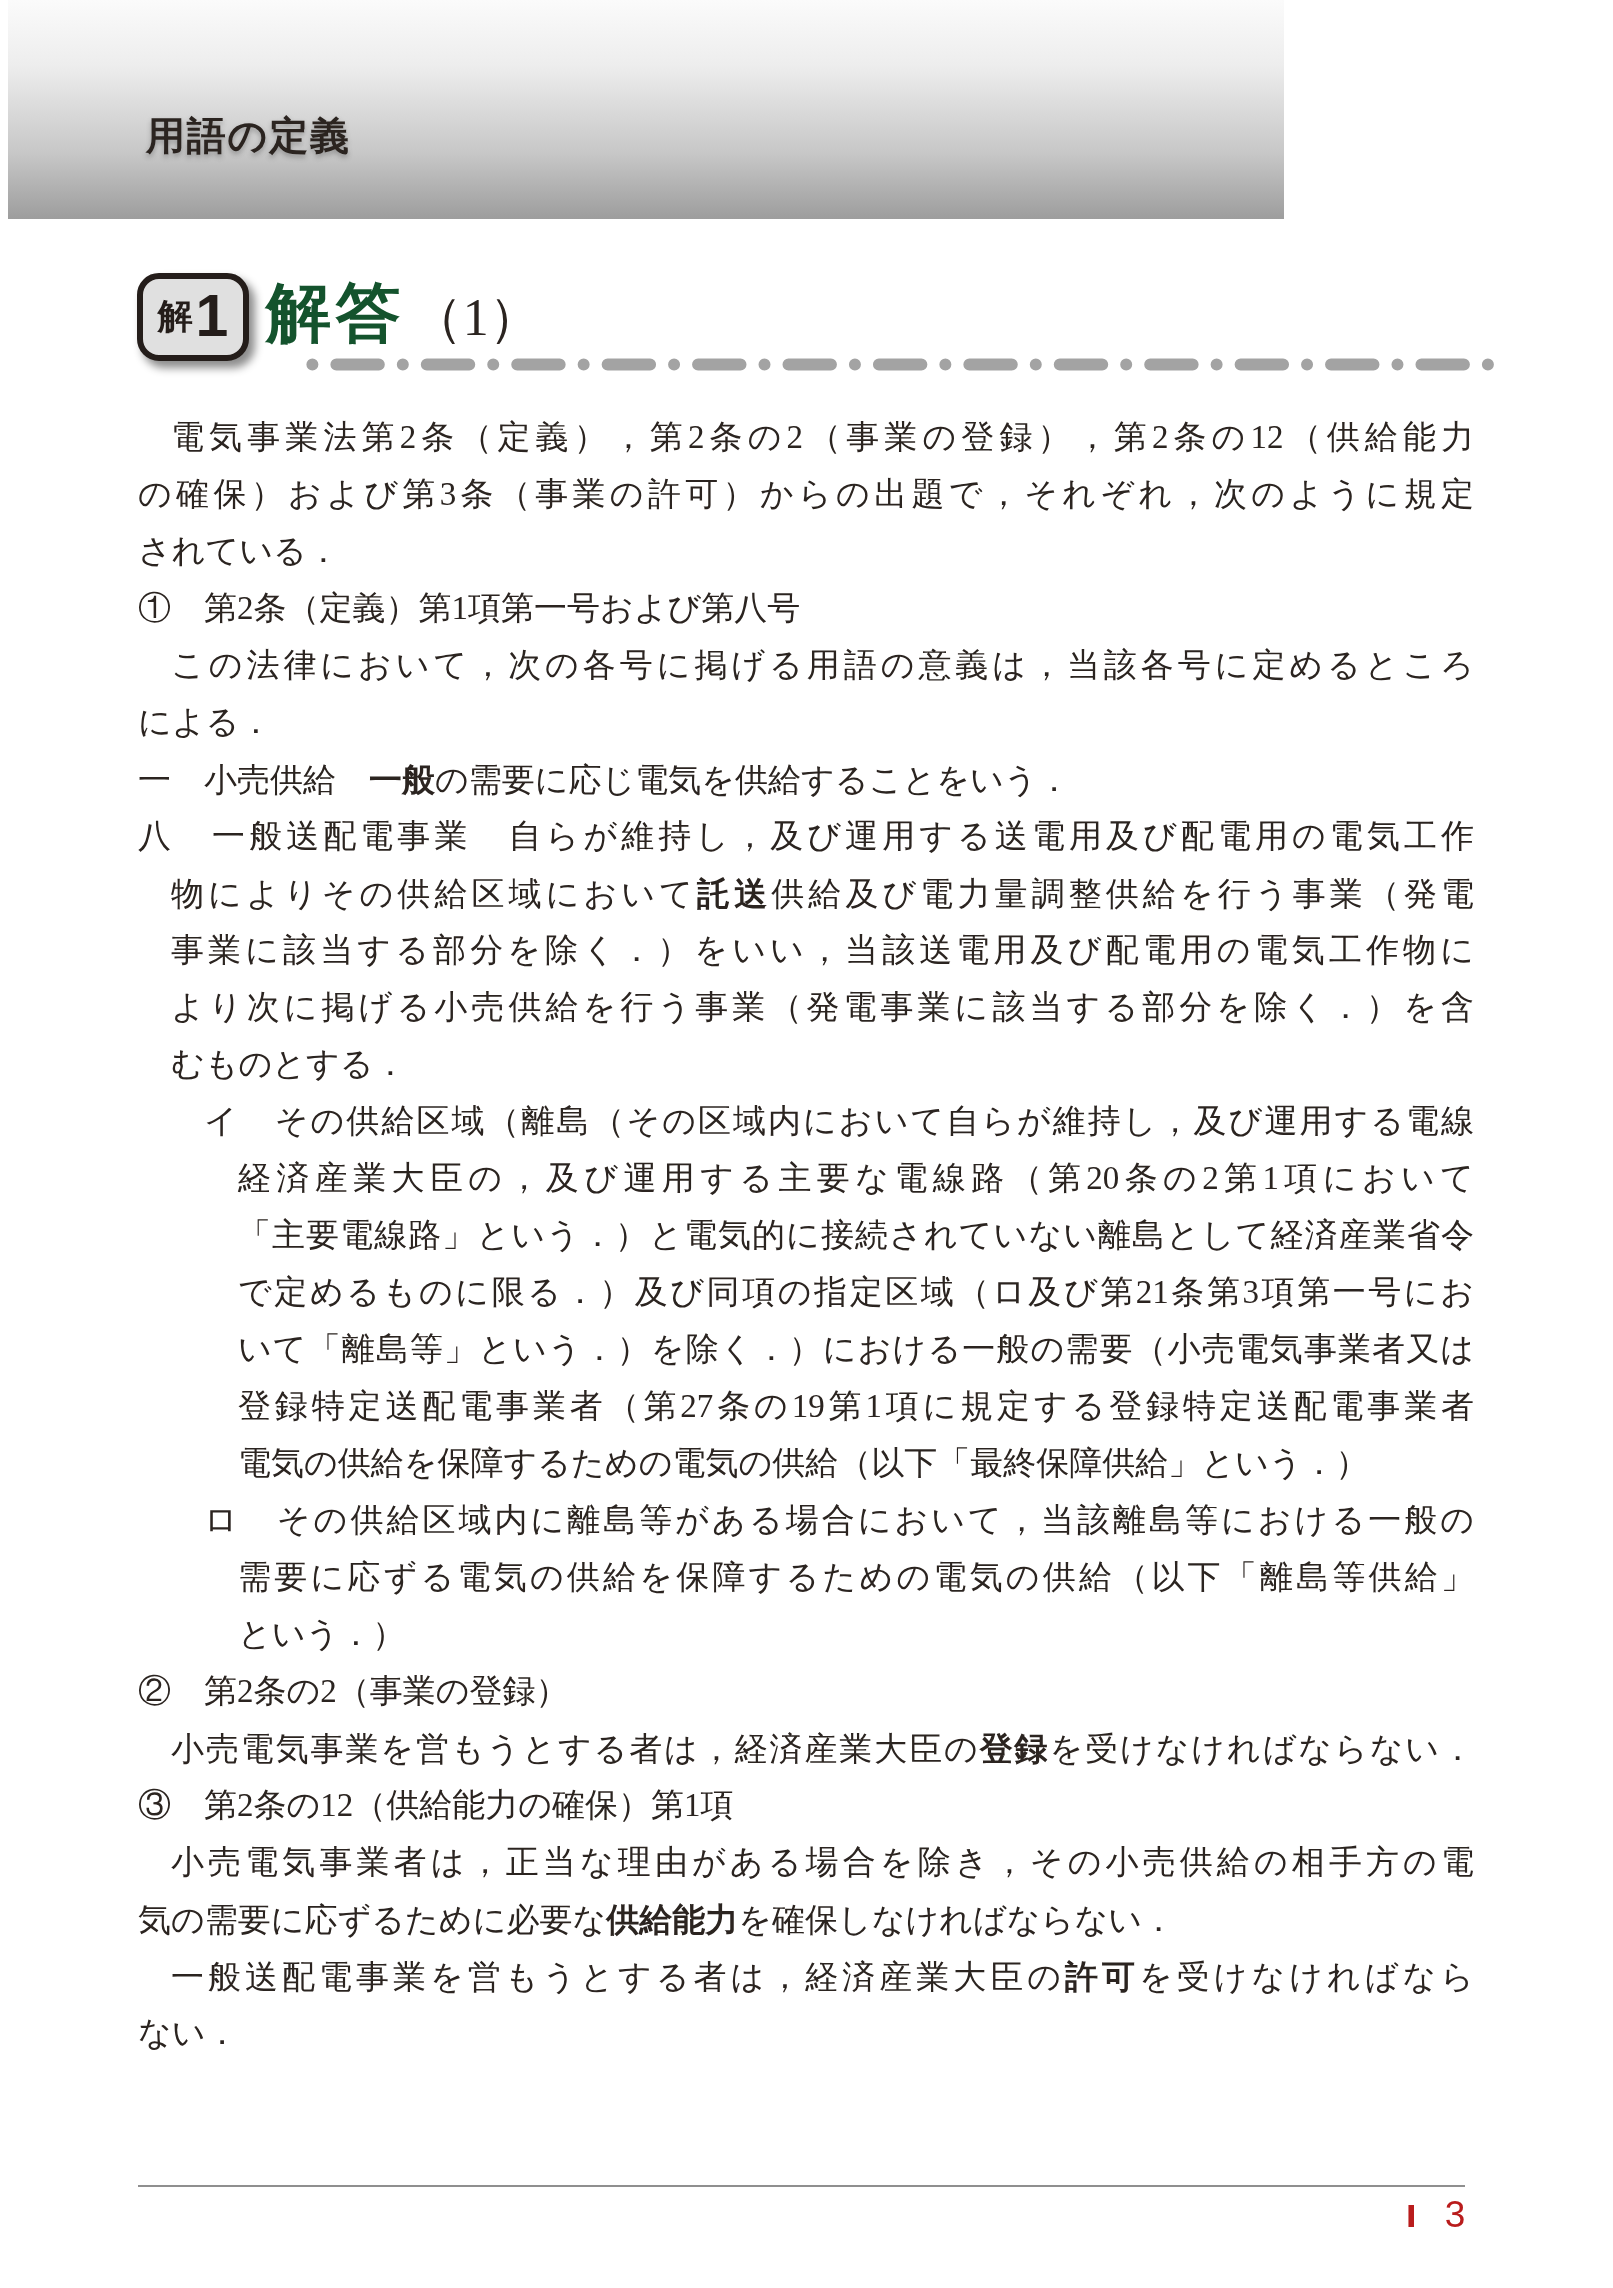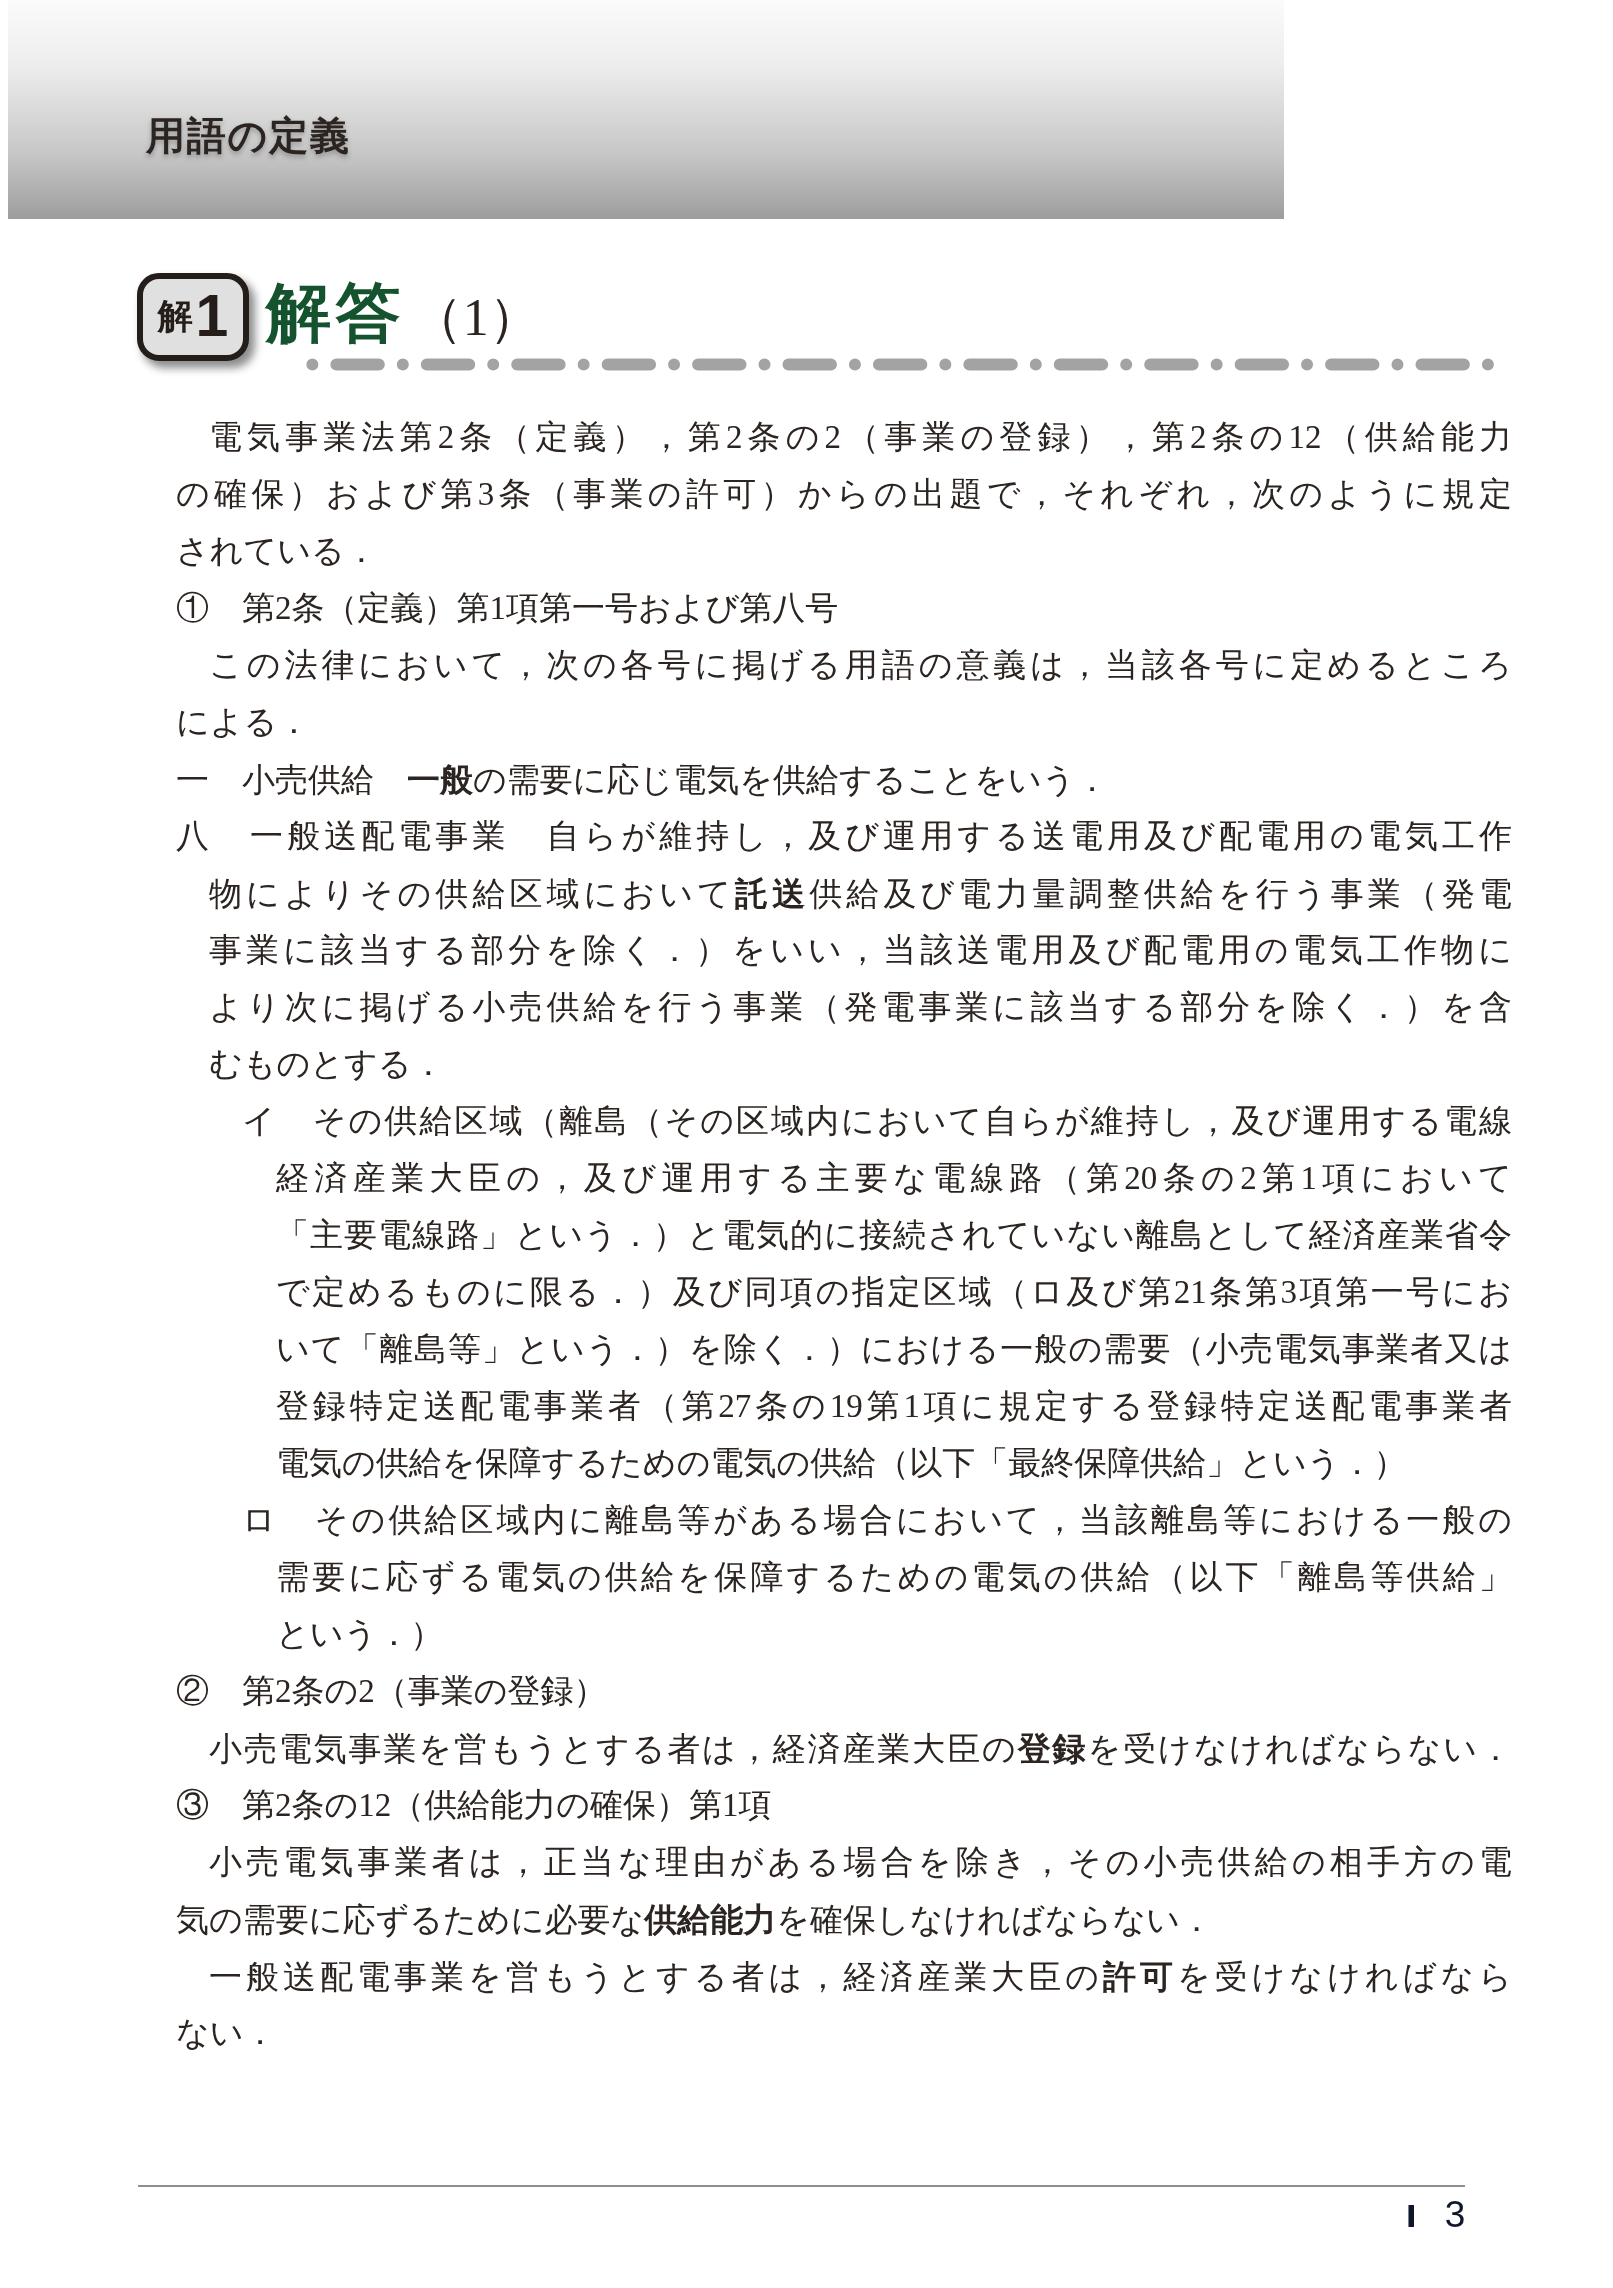--- a/index.html
+++ b/index.html
@@ -50,42 +50,41 @@
   }
   .heading-sub{
     font-size:52px;color:#2b2420;margin-left:5.5px;
     font-family:"Liberation Serif","DejaVu Serif",serif;
   }
   .dotline{position:absolute;left:168px;top:88px;}
   
   .bodytext{
     position:absolute;left:138px;top:409px;width:1336px;
     font-size:33px;
-    margin-left:38px;
   }
   .tline{
     height:57px;line-height:57px;white-space:nowrap;
   }
   .tline.fill{
     text-align:justify;text-align-last:justify;
   }
   .seg{color:#2b2420;}
   .seg.bold{
     font-family:"Liberation Sans","DejaVu Sans",sans-serif;
     font-weight:bold;
   }
   
   .footer{position:absolute;left:138px;top:2185px;width:1329px;}
   .footer-rule{
     border:none;border-top:2.8px solid #8f8f8f;margin:0;width:1327px;height:0;
   }
   .pageno{
     margin-top:7.4px;text-align:right;padding-right:1.8px;
     font-family:"Liberation Sans","DejaVu Sans",sans-serif;
-    color:#0f172a;
+    color:#b91c1c;
   }
   .pageno .vol{font-size:29.5px;font-weight:bold;margin-right:28px;}
   .pageno .num{font-size:37px;font-weight:normal;}
 </style>
 </head>
 <body>
 
 <div class="page">
 
   <header class="topbar">

